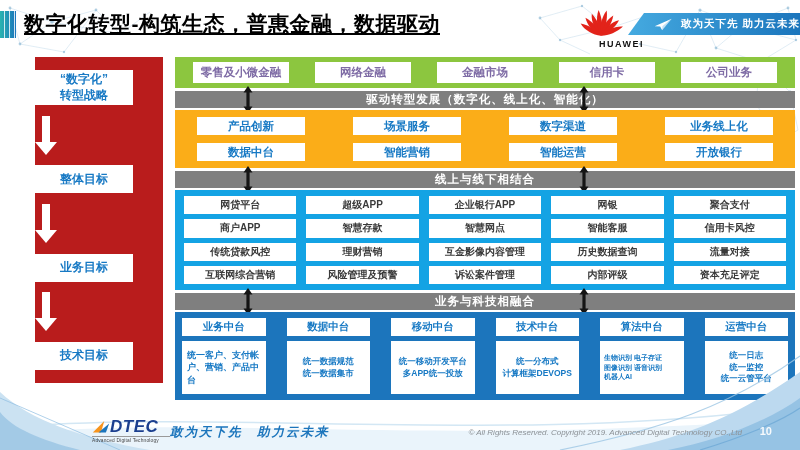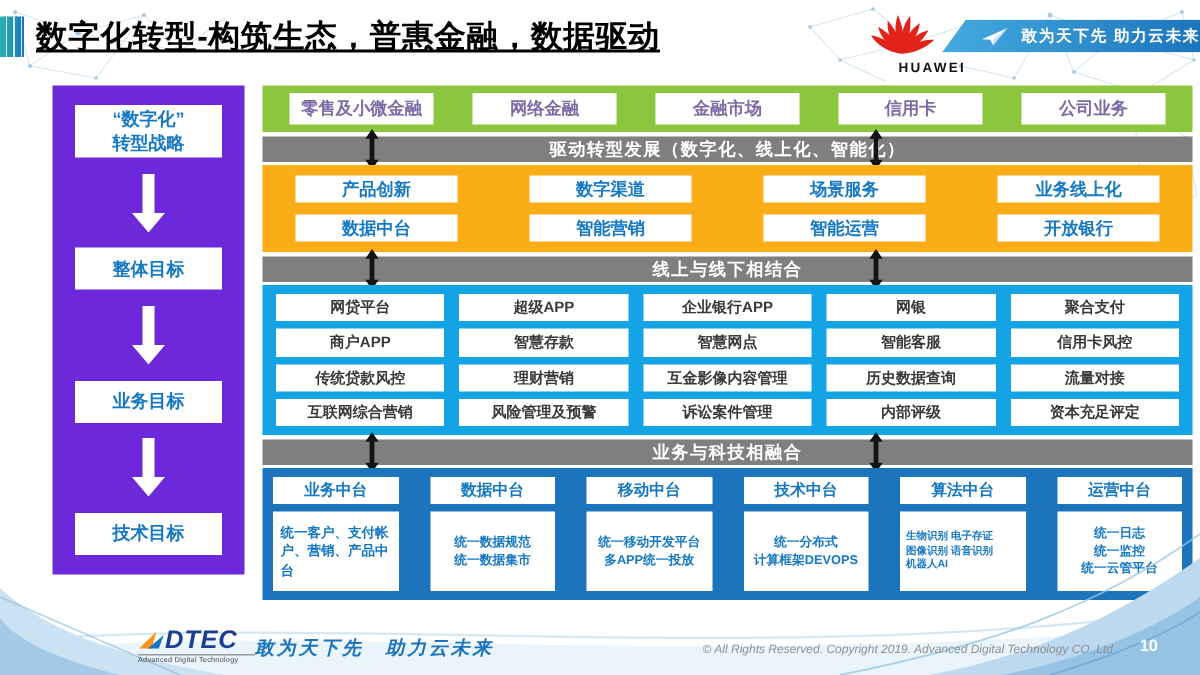--- a/index.html
+++ b/index.html
@@ -30,21 +30,21 @@
     position:absolute; left:628px; top:13px; width:172px; height:22px;
     background:linear-gradient(90deg,#45aae0,#1b75bc);
     clip-path:polygon(16px 0,100% 0,100% 100%,0 100%);
     display:flex; align-items:center; gap:8px; padding-left:26px;
   }
   .ribbon .txt { color:#fff; font-size:10.5px; font-weight:bold; letter-spacing:1px; white-space:nowrap; }
 
   
   .strategy {
     position:absolute; left:35px; top:57px; width:128px; height:326px;
-    background:#6d28d9; display:flex; flex-direction:column; align-items:center;
+    background:#b91c1c; display:flex; flex-direction:column; align-items:flex-start;
     justify-content:space-between; padding:13px 0;
   }
   .strategy .sbox {
     width:98px; min-height:28px; background:#fff; display:flex; align-items:center;
     justify-content:center; text-align:center; color:#1779c4; font-weight:bold;
     font-size:12px; line-height:1.3; white-space:pre-line; padding:2px 0;
   }
   .down-arrow { width:22px; height:39px; position:relative; }
   .down-arrow .stem { position:absolute; left:7px; top:0; width:8px; height:26px; background:#fff; }
   .down-arrow .head {
@@ -213,22 +213,22 @@
           <path d="M5 0 L9.5 6.5 L6.6 6.5 L6.6 20.5 L9.5 20.5 L5 27 L0.5 20.5 L3.4 20.5 L3.4 6.5 L0.5 6.5 Z" fill="#141414"></path>
         </svg>
       <span>驱动转型发展（数字化、线上化、智能化）</span>
       <svg class="udarrow" style="left:404px" viewBox="0 0 10 27">
           <path d="M5 0 L9.5 6.5 L6.6 6.5 L6.6 20.5 L9.5 20.5 L5 27 L0.5 20.5 L3.4 20.5 L3.4 6.5 L0.5 6.5 Z" fill="#141414"></path>
         </svg>
     </div>
 
     <div class="band band-yellow">
       <div class="cell">产品创新</div>
+      <div class="cell">场景服务</div>
       <div class="cell">数字渠道</div>
-      <div class="cell">场景服务</div>
       <div class="cell">业务线上化</div>
       <div class="cell">数据中台</div>
       <div class="cell">智能营销</div>
       <div class="cell">智能运营</div>
       <div class="cell">开放银行</div>
     </div>
 
     <div class="gbanner gb2">
       <svg class="udarrow" style="left:68px" viewBox="0 0 10 27">
           <path d="M5 0 L9.5 6.5 L6.6 6.5 L6.6 20.5 L9.5 20.5 L5 27 L0.5 20.5 L3.4 20.5 L3.4 6.5 L0.5 6.5 Z" fill="#141414"></path>

